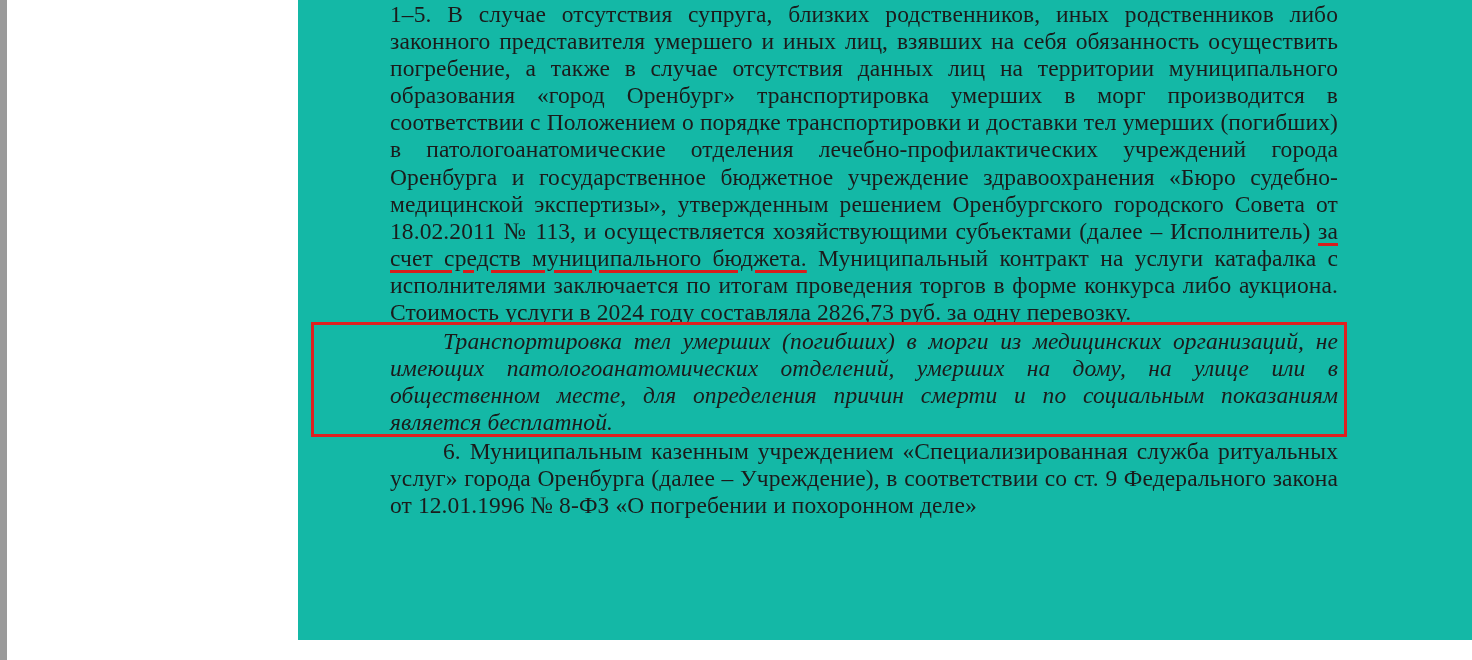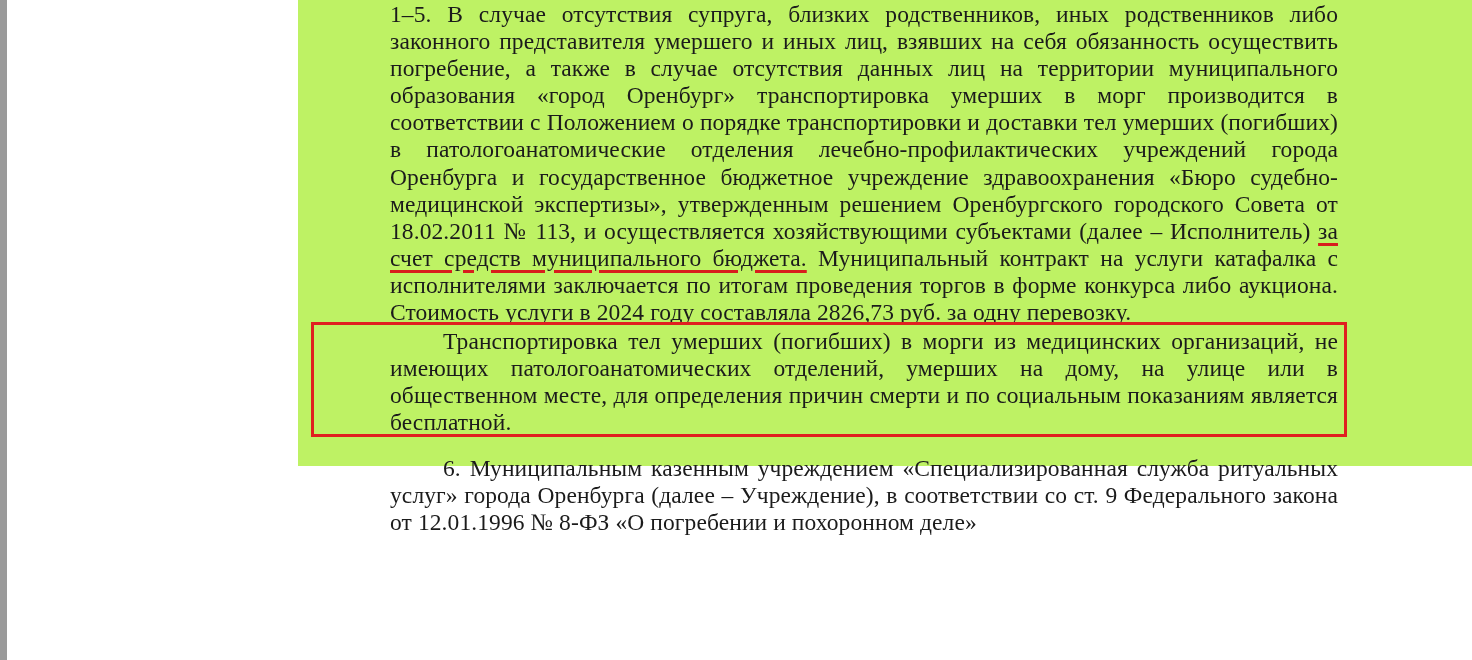--- a/index.html
+++ b/index.html
@@ -9,22 +9,22 @@
   }
   body {
     width: 1472px;
     height: 660px;
     overflow: hidden;
     font-family: "Liberation Serif", serif;
   }
   .page {
     position: relative;
     width: 1472px;
-    height: 466px;
-    background: #bef264;
+    height: 640px;
+    background: #14b8a6;
   }
   
   .left-strip {
     position: absolute;
     left: 0;
     top: 0;
     width: 7px;
     height: 660px;
     background: #9a9a9a;
   }
@@ -65,36 +65,37 @@
   .underline-red {
     text-decoration: underline;
     text-decoration-color: #d81d1d;
     text-decoration-thickness: 3px;
     text-underline-offset: 4px;
   }
   
   .boxed-wrap {
     position: relative;
     margin-top: 2px;
+    font-style: italic;
   }
   .box-outline {
     position: absolute;
     left: -79px;
     top: -6px;
     width: 1036px;
     height: 115px;
     border: 3px solid #e02020;
     box-sizing: border-box;
     pointer-events: none;
   }
   .boxed-wrap p {
     position: relative;
   }
   .after-box { margin-top: 10px; }
-  .tail { margin-top: 18px; }
+  .tail { margin-top: 1px; }
 </style>
 </head>
 <body>
 
 <div class="page">
 
   <div class="left-strip"></div>
   <div class="left-gutter"></div>
 
   <div class="doc-body">

